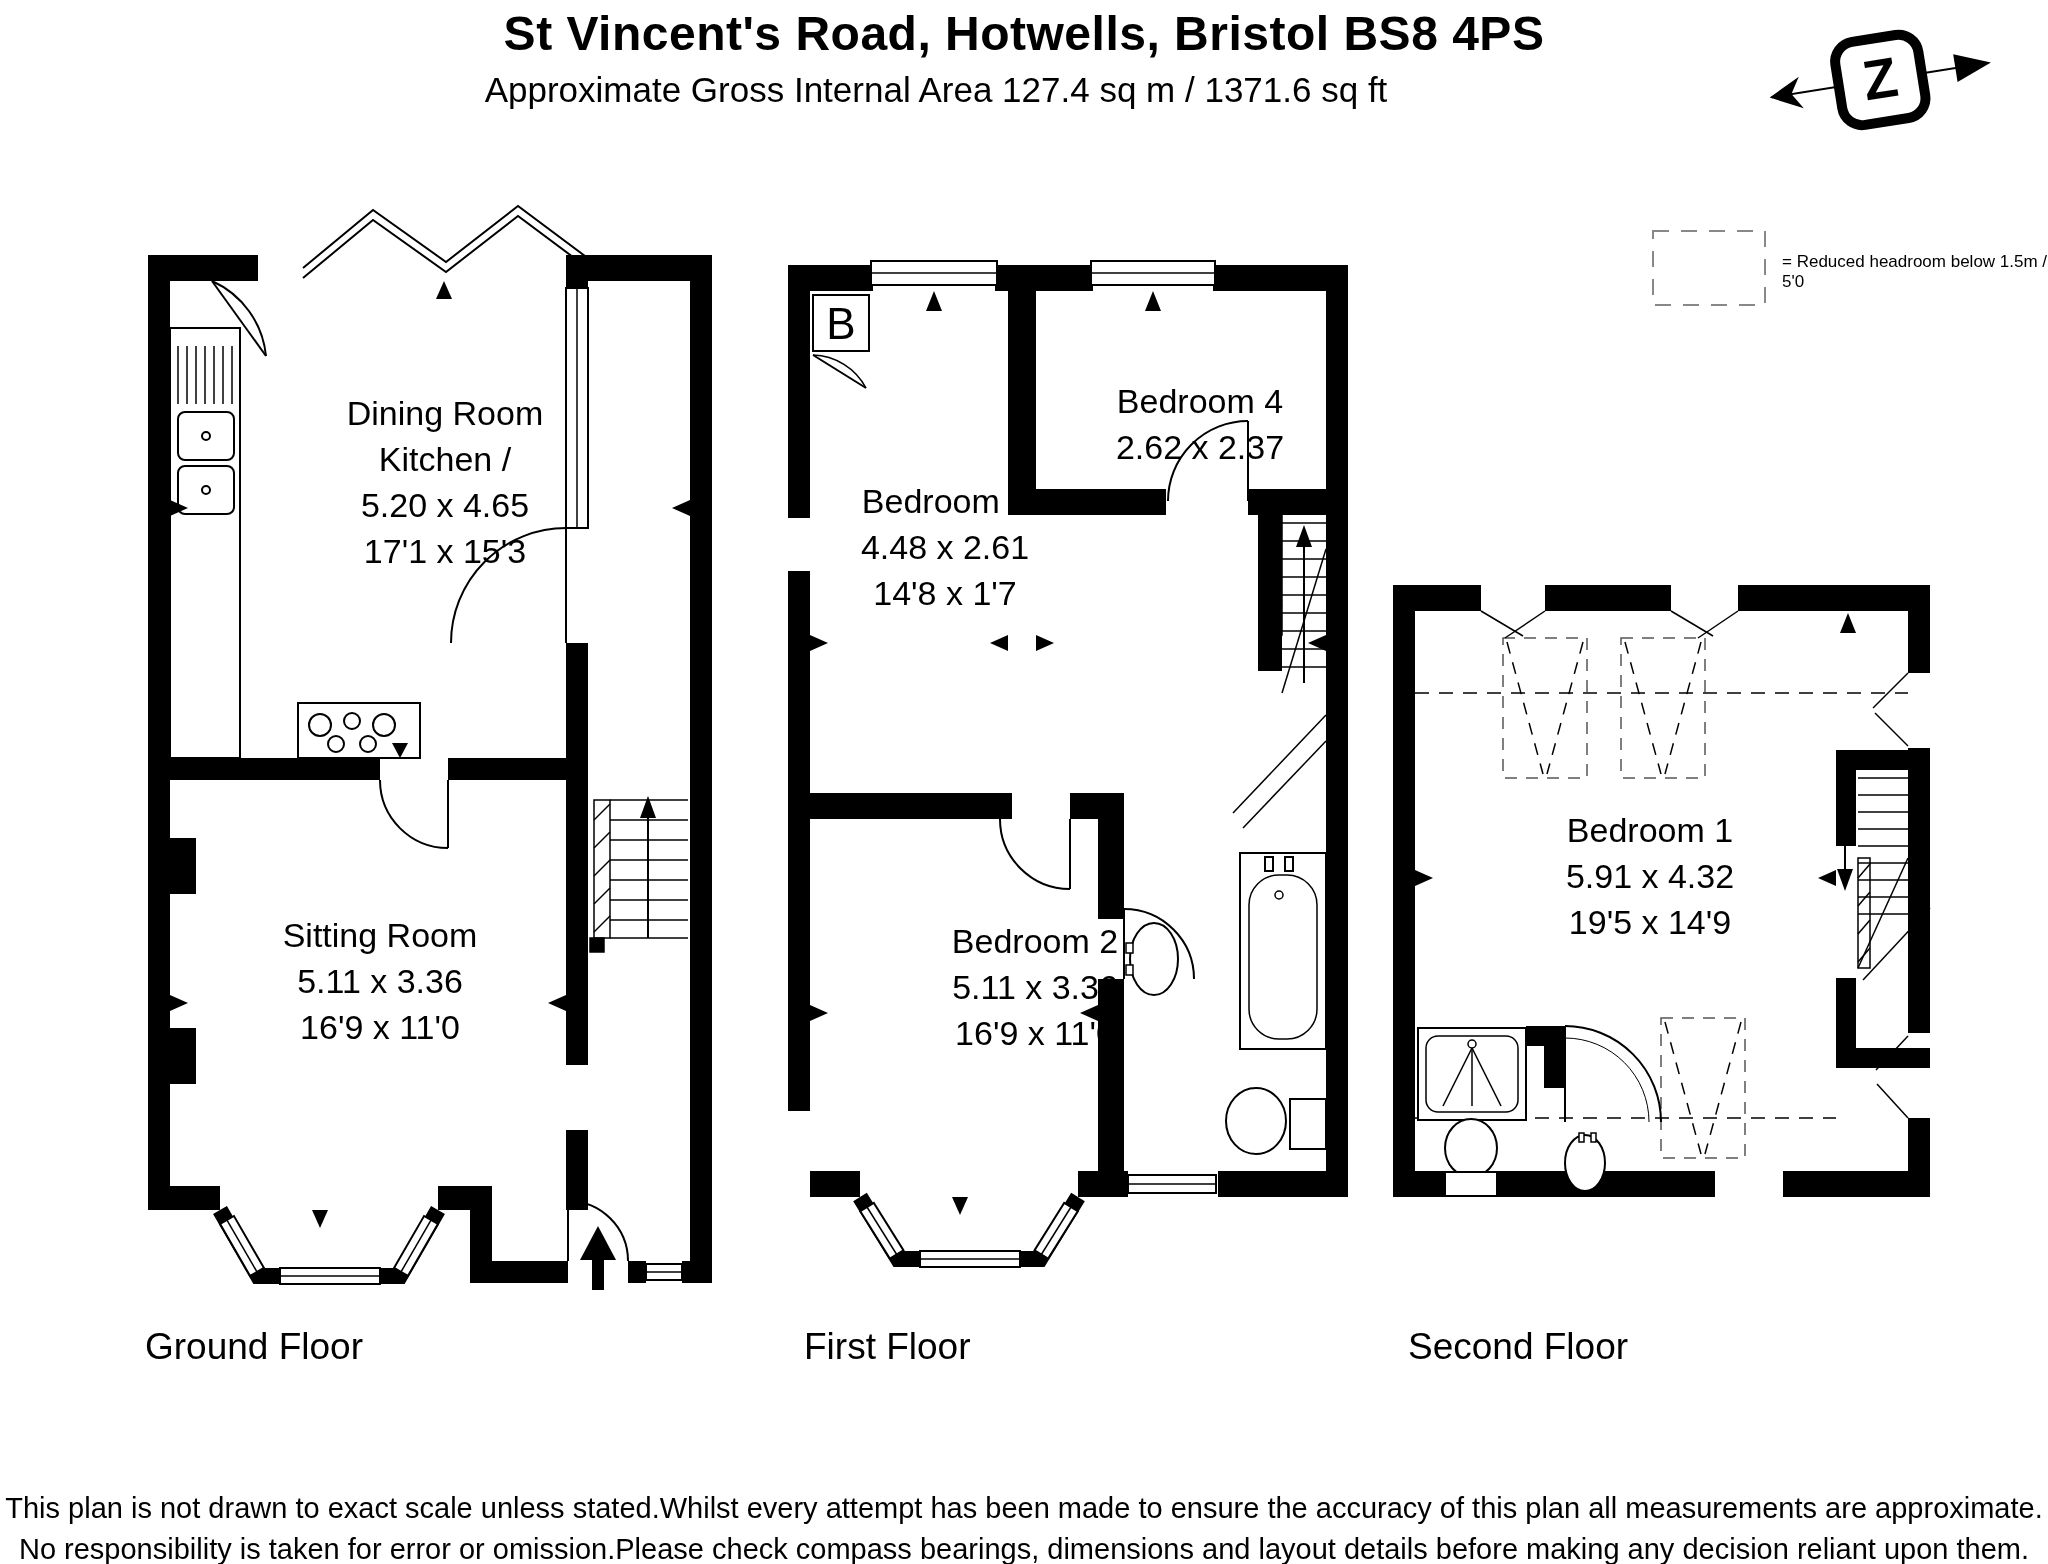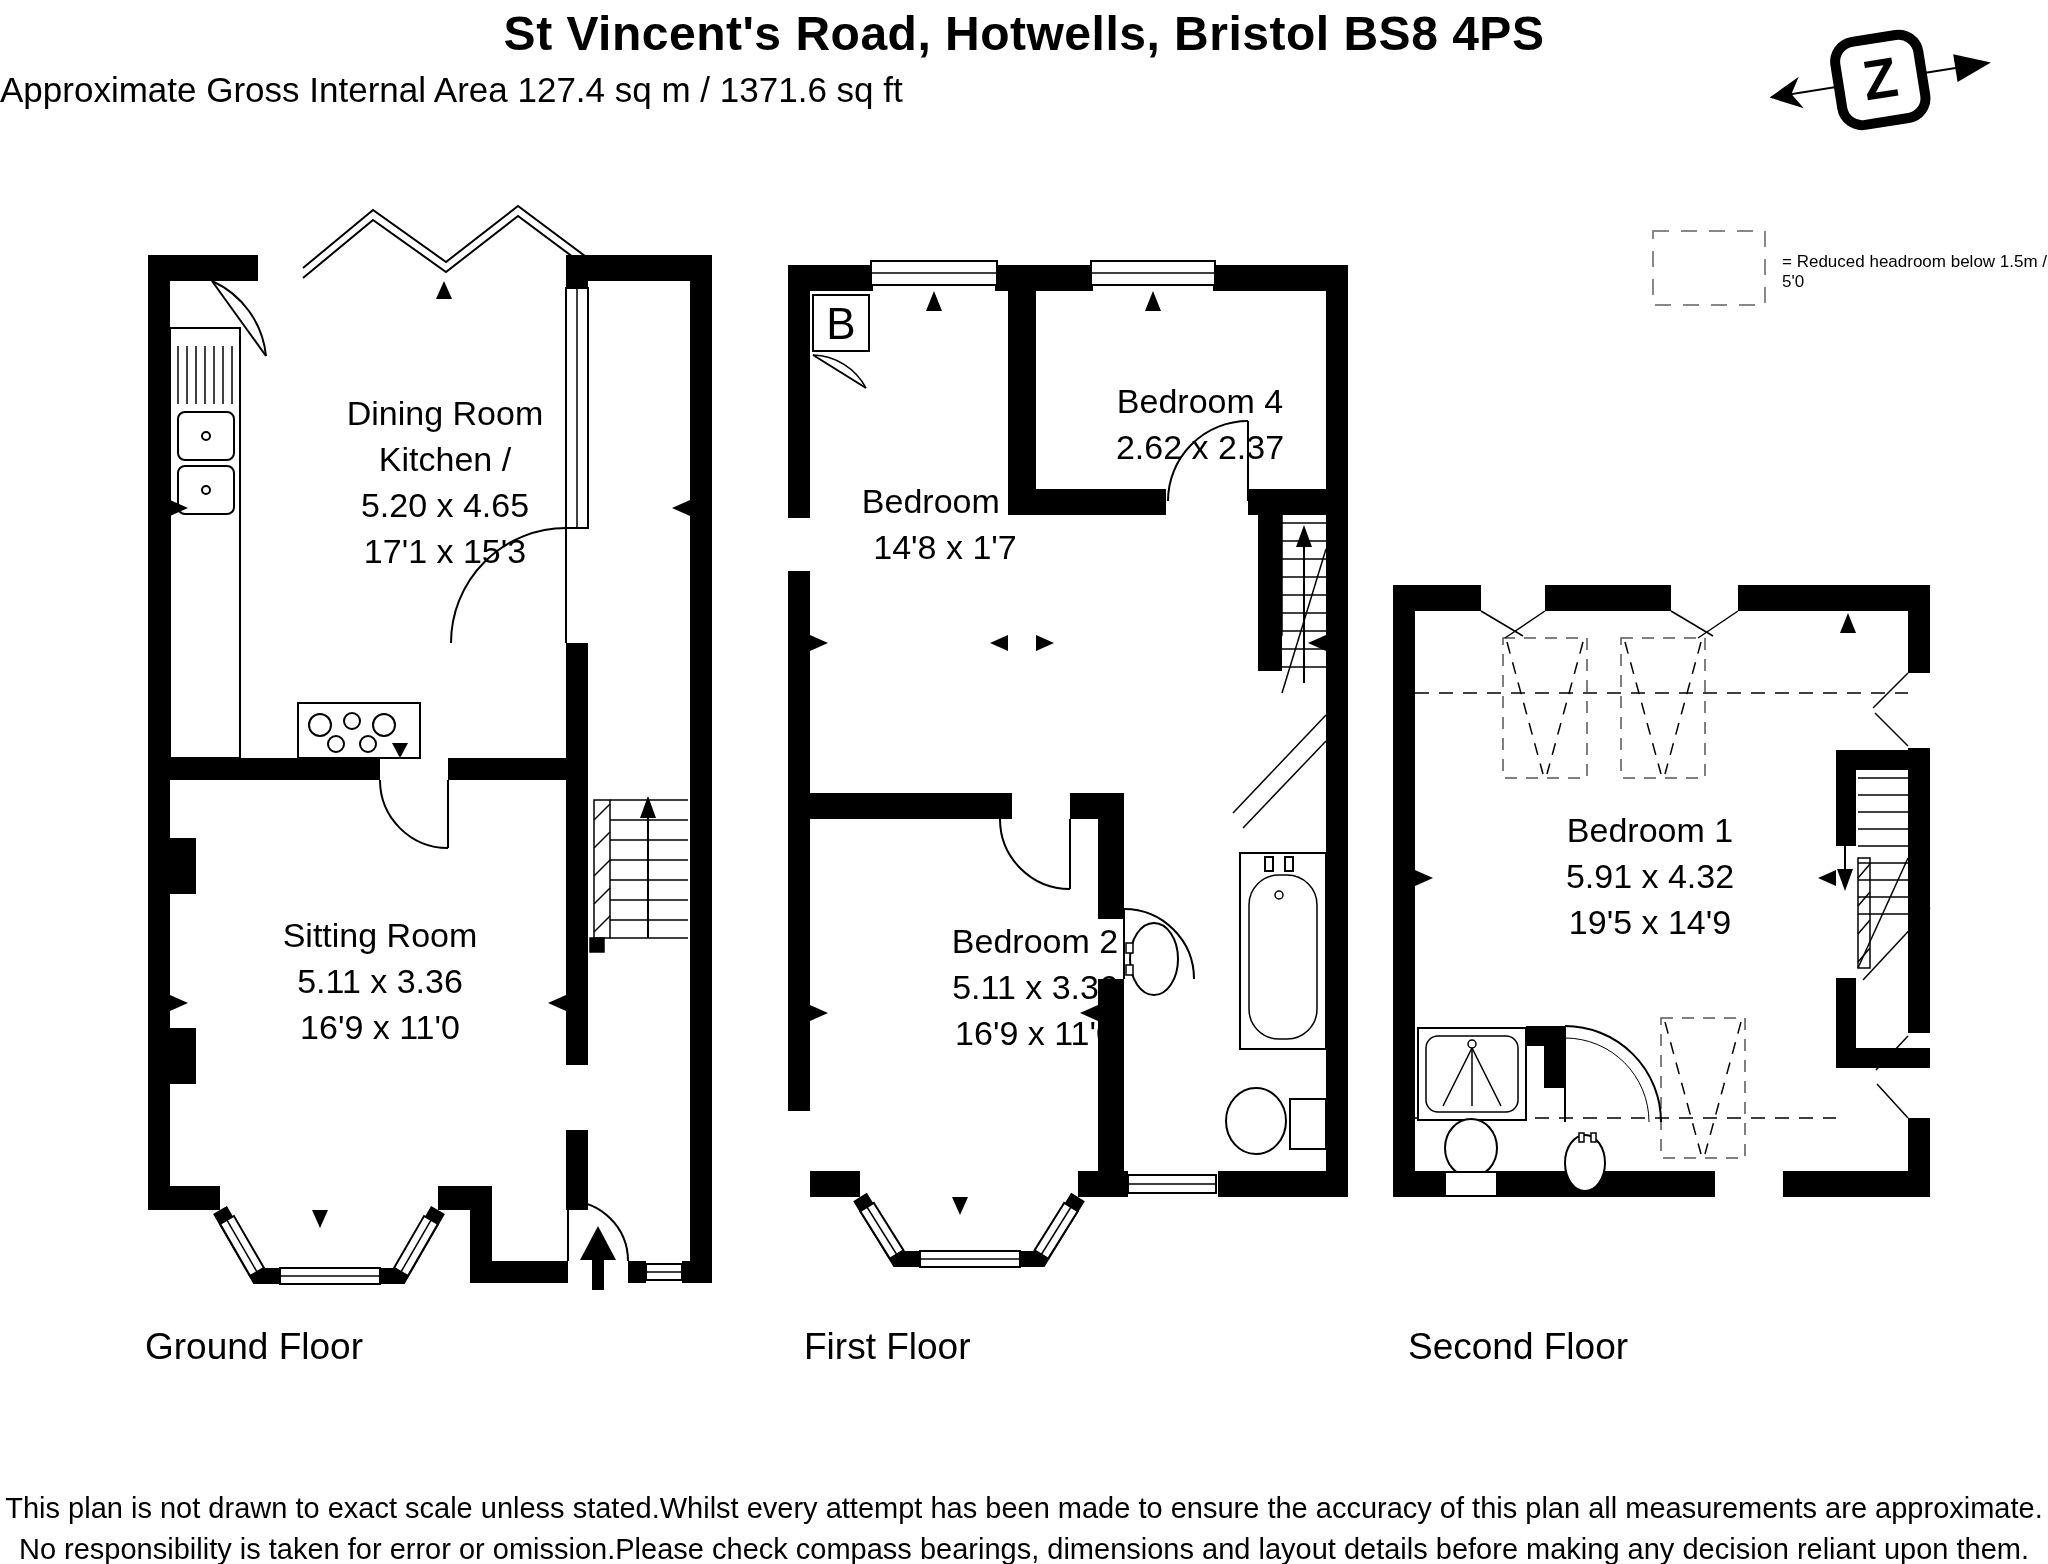--- a/index.html
+++ b/index.html
@@ -1,20 +1,20 @@
 <!DOCTYPE html>
 <html><head>
 <meta charset="utf-8">
 <style>
   html,body{margin:0;padding:0;background:#fff;}
   .page{position:relative;width:2048px;height:1564px;background:#fff;overflow:hidden;
         font-family:"Liberation Sans",sans-serif;color:#000;border-radius:26px;}
   .title{position:absolute;top:6px;left:0;width:2048px;text-align:center;
          font-size:48px;font-weight:bold;letter-spacing:0.5px;}
-  .subtitle{position:absolute;top:70px;left:0;width:1872px;text-align:left;
+  .subtitle{position:absolute;top:70px;left:0;width:1872px;text-align:center;
             font-size:35px;font-weight:normal;}
   .floor-label{position:absolute;font-size:37px;font-weight:normal;}
   .room-label{position:absolute;text-align:center;font-size:34px;line-height:46px;white-space:nowrap;}
   .legend-text{position:absolute;left:1782px;top:252px;font-size:17px;}
   .footer{position:absolute;left:0;top:1488px;width:2048px;text-align:center;
           font-size:29px;line-height:41px;}
   svg{position:absolute;display:block;}
   .plan line,.plan polyline,.plan path{stroke:#000;fill:none;}
 </style>
 </head>
@@ -407,20 +407,21 @@
     <div>5.20 x 4.65</div>
     <div>17'1 x 15'3</div>
   </div>
   <div class="room-label" style="left:230px;top:912px;width:300px;">
     <div>Sitting Room</div>
     <div>5.11 x 3.36</div>
     <div>16'9 x 11'0</div>
   </div>
   <div class="room-label" style="left:795px;top:478px;width:300px;">
     <div>Bedroom 3</div>
+    <div>4.48 x 2.61</div>
     <div>14'8 x 1'7</div>
   </div>
   <div class="room-label" style="left:1050px;top:378px;width:300px;">
     <div>Bedroom 4</div>
     <div>2.62 x 2.37</div>
   </div>
   <div class="room-label" style="left:885px;top:918px;width:300px;">
     <div>Bedroom 2</div>
     <div>5.11 x 3.36</div>
     <div>16'9 x 11'0</div>

